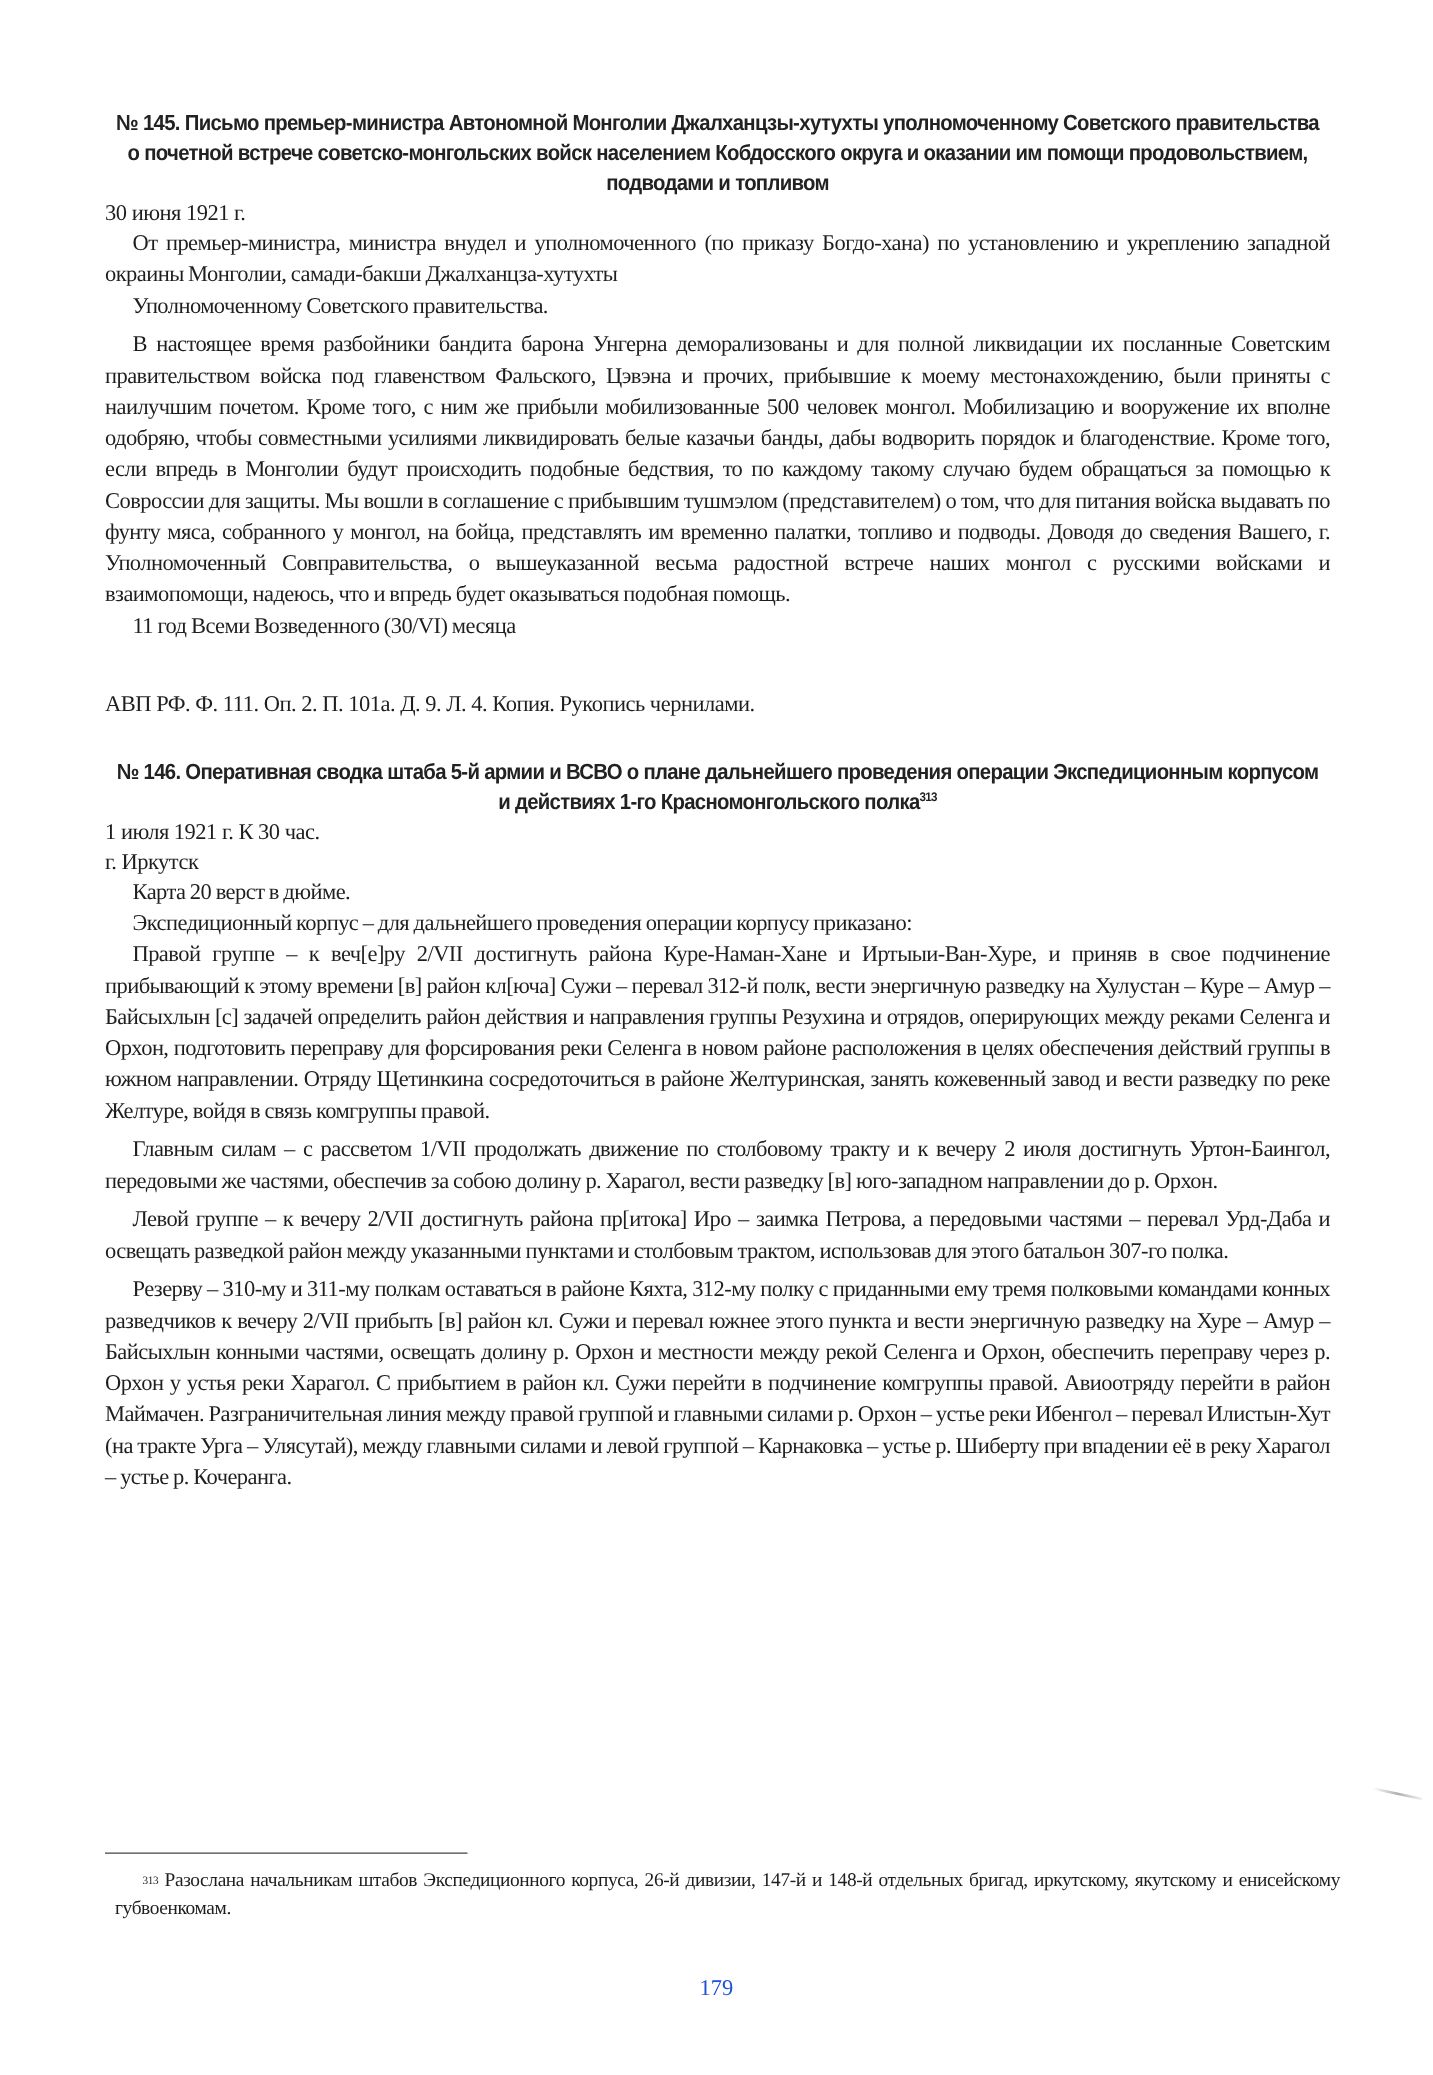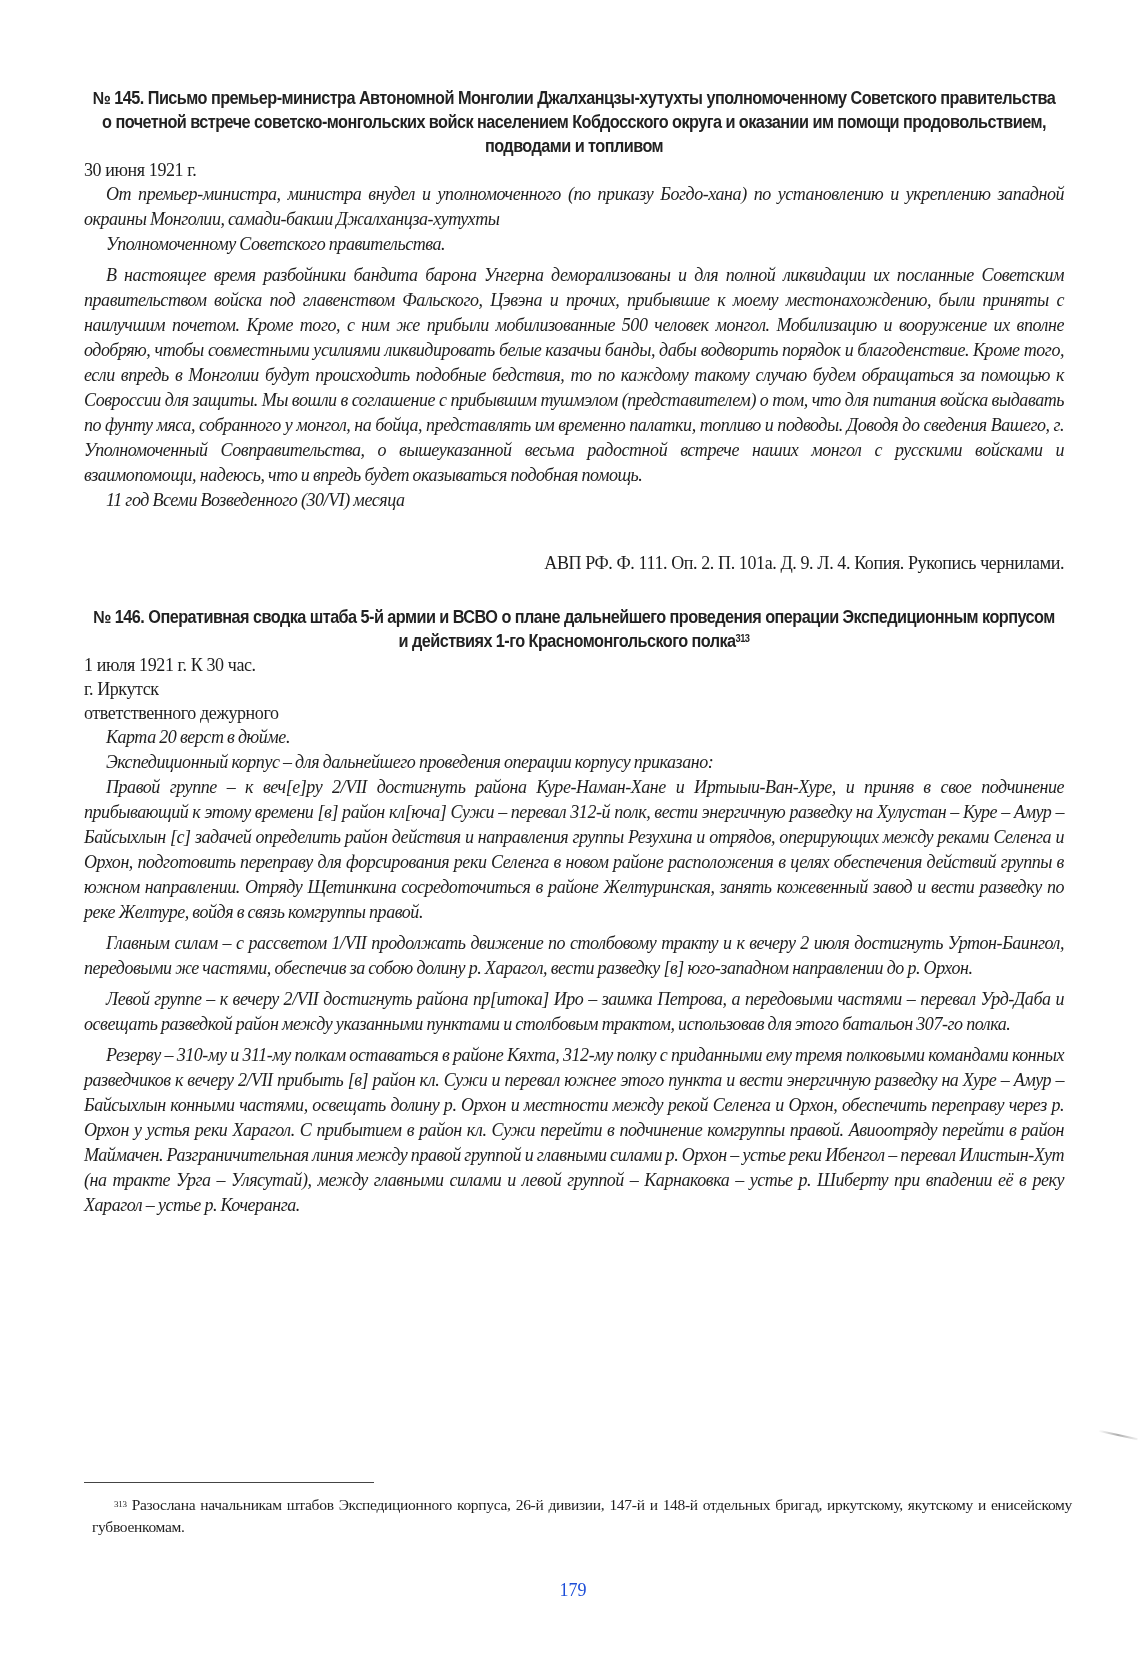--- a/index.html
+++ b/index.html
@@ -39,30 +39,29 @@
       line-height: 24px;
       letter-spacing: -0.4px;
     }
     p {
       margin: 0;
       font-size: 18px;
       line-height: 25px;
       text-align: justify;
       letter-spacing: -0.45px;
       word-spacing: -0.5px;
-      font-style: italic;
     }
     p.indent {
       text-indent: 22px;
     }
     p.gap {
       margin-top: 6px;
     }
     .source {
-      text-align: right;
+      text-align: left;
       font-size: 18px;
       line-height: 24px;
       margin-top: 38px;
       letter-spacing: -0.4px;
     }
     .doc2 {
       margin-top: 30px;
     }
     sup {
       font-size: 10px;
@@ -129,21 +128,20 @@
     <p class="indent">Уполномоченному Советского правительства.</p>
     <p class="indent gap">В настоящее время разбойники бандита барона Унгерна деморализованы и для полной ликвидации их посланные Советским правительством войска под главенством Фальского, Цэвэна и прочих, прибывшие к моему местонахождению, были приняты с наилучшим почетом. Кроме того, с ним же прибыли мобилизованные 500 человек монгол. Мобилизацию и вооружение их вполне одобряю, чтобы совместными усилиями ликвидировать белые казачьи банды, дабы водворить порядок и благоденствие. Кроме того, если впредь в Монголии будут происходить подобные бедствия, то по каждому такому случаю будем обращаться за помощью к Совроссии для защиты. Мы вошли в соглашение с прибывшим тушмэлом (представителем) о том, что для питания войска выдавать по фунту мяса, собранного у монгол, на бойца, представлять им временно палатки, топливо и подводы. Доводя до сведения Вашего, г. Уполномоченный Совправительства, о вышеуказанной весьма радостной встрече наших монгол с русскими войсками и взаимопомощи, надеюсь, что и впредь будет оказываться подобная помощь.</p>
     <p class="indent">11 год Всеми Возведенного (30/VI) месяца</p>
     <div class="source">АВП РФ. Ф. 111. Оп. 2. П. 101а. Д. 9. Л. 4. Копия. Рукопись чернилами.</div>
   </section>
 
   <section class="doc2">
     <div class="doc-title"><span>№ 146. Оперативная сводка штаба 5-й армии и ВСВО о плане дальнейшего проведения операции Экспедиционным корпусом и действиях 1-го Красномонгольского полка</span><sup>313</sup></div>
     <div class="right">1 июля 1921 г. К 30 час.</div>
     <div class="right">г. Иркутск</div>
-    <div class="right">ответственного дежурного</div>
     <p class="indent">Карта 20 верст в дюйме.</p>
     <p class="indent">Экспедиционный корпус – для дальнейшего проведения операции корпусу приказано:</p>
     <p class="indent">Правой группе – к веч[е]ру 2/VII достигнуть района Куре-Наман-Хане и Иртыыи-Ван-Хуре, и приняв в свое подчинение прибывающий к этому времени [в] район кл[юча] Сужи – перевал 312-й полк, вести энергичную разведку на Хулустан – Куре – Амур – Байсыхлын [с] задачей определить район действия и направления группы Резухина и отрядов, оперирующих между реками Селенга и Орхон, подготовить переправу для форсирования реки Селенга в новом районе расположения в целях обеспечения действий группы в южном направлении. Отряду Щетинкина сосредоточиться в районе Желтуринская, занять кожевенный завод и вести разведку по реке Желтуре, войдя в связь комгруппы правой.</p>
     <p class="indent gap">Главным силам – с рассветом 1/VII продолжать движение по столбовому тракту и к вечеру 2 июля достигнуть Уртон-Баингол, передовыми же частями, обеспечив за собою долину р. Харагол, вести разведку [в] юго-западном направлении до р. Орхон.</p>
     <p class="indent gap">Левой группе – к вечеру 2/VII достигнуть района пр[итока] Иро – заимка Петрова, а передовыми частями – перевал Урд-Даба и освещать разведкой район между указанными пунктами и столбовым трактом, использовав для этого батальон 307-го полка.</p>
     <p class="indent gap">Резерву – 310-му и 311-му полкам оставаться в районе Кяхта, 312-му полку с приданными ему тремя полковыми командами конных разведчиков к вечеру 2/VII прибыть [в] район кл. Сужи и перевал южнее этого пункта и вести энергичную разведку на Хуре – Амур – Байсыхлын конными частями, освещать долину р. Орхон и местности между рекой Селенга и Орхон, обеспечить переправу через р. Орхон у устья реки Харагол. С прибытием в район кл. Сужи перейти в подчинение комгруппы правой. Авиоотряду перейти в район Маймачен. Разграничительная линия между правой группой и главными силами р. Орхон – устье реки Ибенгол – перевал Илистын-Хут (на тракте Урга – Улясутай), между главными силами и левой группой – Карнаковка – устье р. Шиберту при впадении её в реку Харагол – устье р. Кочеранга.</p>
   </section>
 </div>
 
 <div class="fn-rule"></div>

